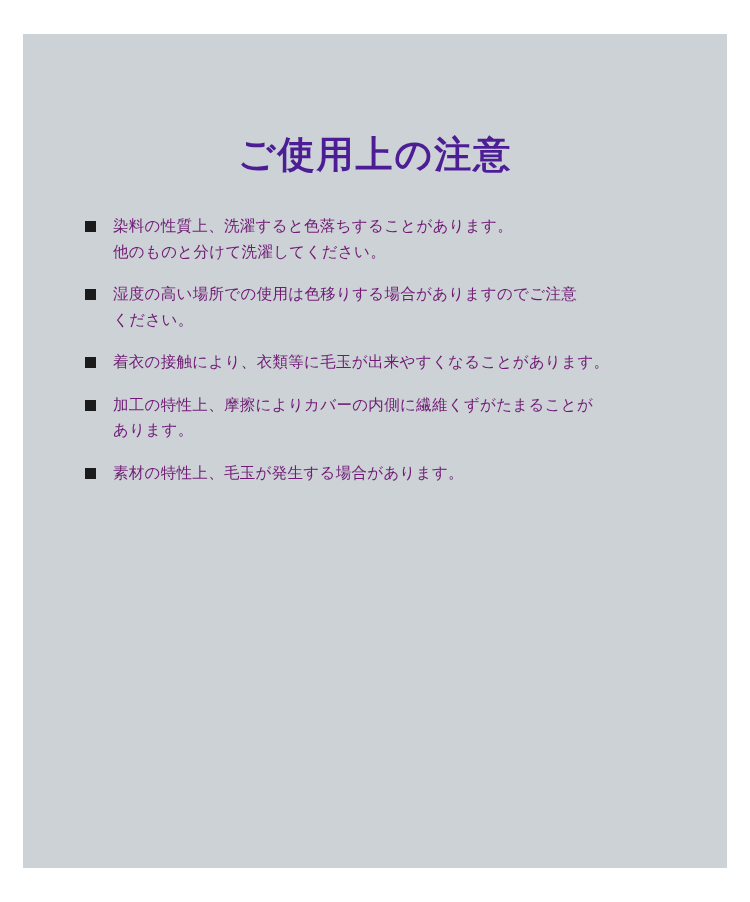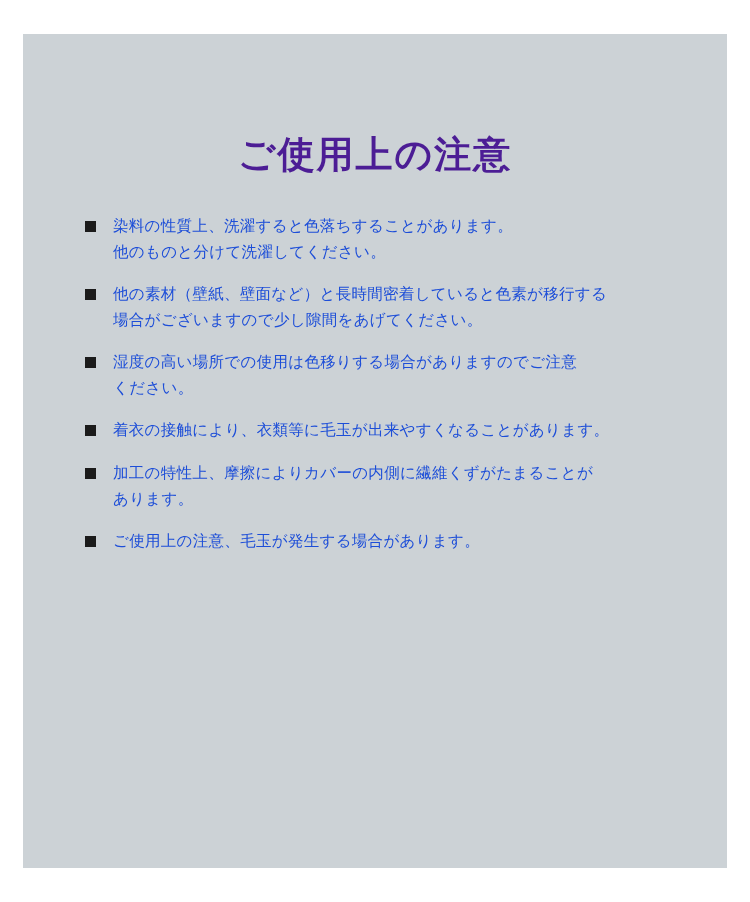--- a/index.html
+++ b/index.html
@@ -57,21 +57,21 @@
     width: 11px;
     height: 11px;
     background: #1b1b1b;
     margin-top: 7px;
     margin-right: 17px;
   }
   .item-text {
     flex: 1 1 auto;
     font-size: 15.5px;
     line-height: 1.65;
-    color: #1d4ed8;
+    color: #701a75;
     letter-spacing: 0.3px;
     font-family: "DejaVu Sans", "Liberation Sans", sans-serif;
     white-space: pre-line;
   }
 </style>
 </head>
 <body>
 
 <div class="page">
   <div class="panel">
@@ -80,44 +80,39 @@
 
       <div class="item">
         <span class="bullet"></span>
         <span class="item-text">染料の性質上、洗濯すると色落ちすることがあります。
 他のものと分けて洗濯してください。</span>
       </div>
 
 
 
 
-      <div class="item">
-        <span class="bullet"></span>
-        <span class="item-text">他の素材（壁紙、壁面など）と長時間密着していると色素が移行する
-場合がございますので少し隙間をあげてください。</span>
-      </div>
 
       <div class="item">
         <span class="bullet"></span>
         <span class="item-text">湿度の高い場所での使用は色移りする場合がありますのでご注意
 ください。</span>
       </div>
 
       <div class="item">
         <span class="bullet"></span>
         <span class="item-text">着衣の接触により、衣類等に毛玉が出来やすくなることがあります。</span>
       </div>
 
       <div class="item">
         <span class="bullet"></span>
         <span class="item-text">加工の特性上、摩擦によりカバーの内側に繊維くずがたまることが
 あります。</span>
       </div>
 
       <div class="item">
         <span class="bullet"></span>
-        <span class="item-text">ご使用上の注意、毛玉が発生する場合があります。</span>
+        <span class="item-text">素材の特性上、毛玉が発生する場合があります。</span>
       </div>
 
 
     </div>
   </div>
 </div>
 
 </body></html>

